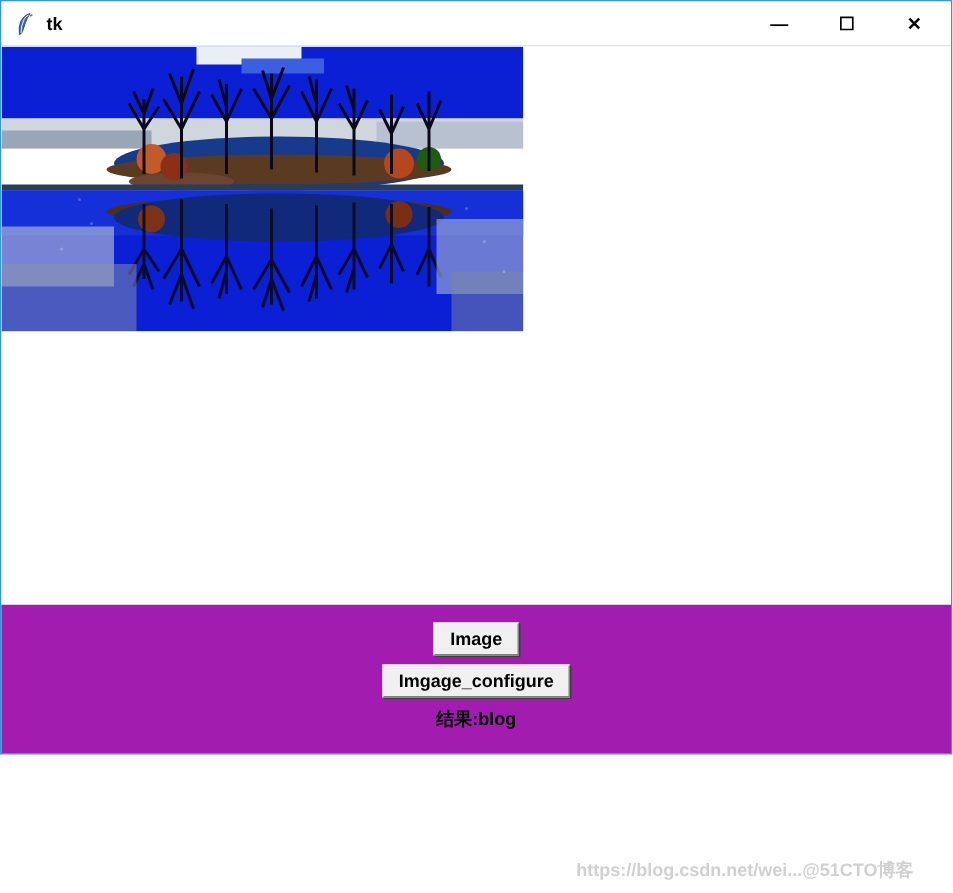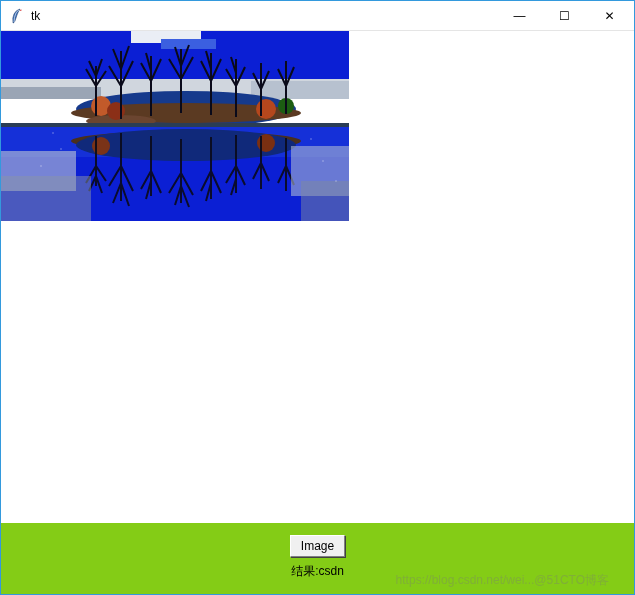--- a/index.html
+++ b/index.html
@@ -6,25 +6,26 @@
     body {
       font-family: "Segoe UI", Tahoma, sans-serif;
       font-size: 12px;
       background: #fff;
       width: 635px;
       height: 595px;
       overflow: hidden;
     }
     .window {
       width: 635px;
-      height: 595px;
+      height: 503px;
       border: 1px solid #3399dd;
       background: #fff;
       display: flex;
       flex-direction: column;
+      font-weight: bold;
     }
     .titlebar {
       height: 30px;
       background: #fff;
       display: flex;
       align-items: center;
       padding: 0 2px 0 8px;
       border-bottom: 1px solid #e5e5e5;
     }
     .titlebar-icon {
@@ -56,21 +57,21 @@
     .image-display {
       position: absolute;
       left: 0;
       top: 0;
       width: 348px;
       height: 190px;
       overflow: hidden;
     }
     .image-display svg { display: block; }
     .bottom-panel {
-      background: #84cc16;
+      background: #a21caf;
       display: flex;
       flex-direction: column;
       align-items: center;
       padding: 12px 0 14px 0;
       gap: 6px;
     }
     .tk-button {
       background: #f0f0f0;
       border-top: 1px solid #fff;
       border-left: 1px solid #fff;
@@ -187,17 +188,18 @@
           <circle cx="310" cy="108" r="1"></circle>
             <circle cx="322" cy="130" r="1"></circle>
             <circle cx="335" cy="150" r="1"></circle>
         </g>
       </svg>
     </div>
   </div>
 
   <div class="bottom-panel">
     <div class="tk-button">Image</div>
-    <div class="result-label">结果:csdn</div>
+    <div class="tk-button">Imgage_configure</div>
+    <div class="result-label">结果:blog</div>
   </div>
 
   <div class="watermark">https://blog.csdn.net/wei...@51CTO博客</div>
 </div>
 
 </body></html>

